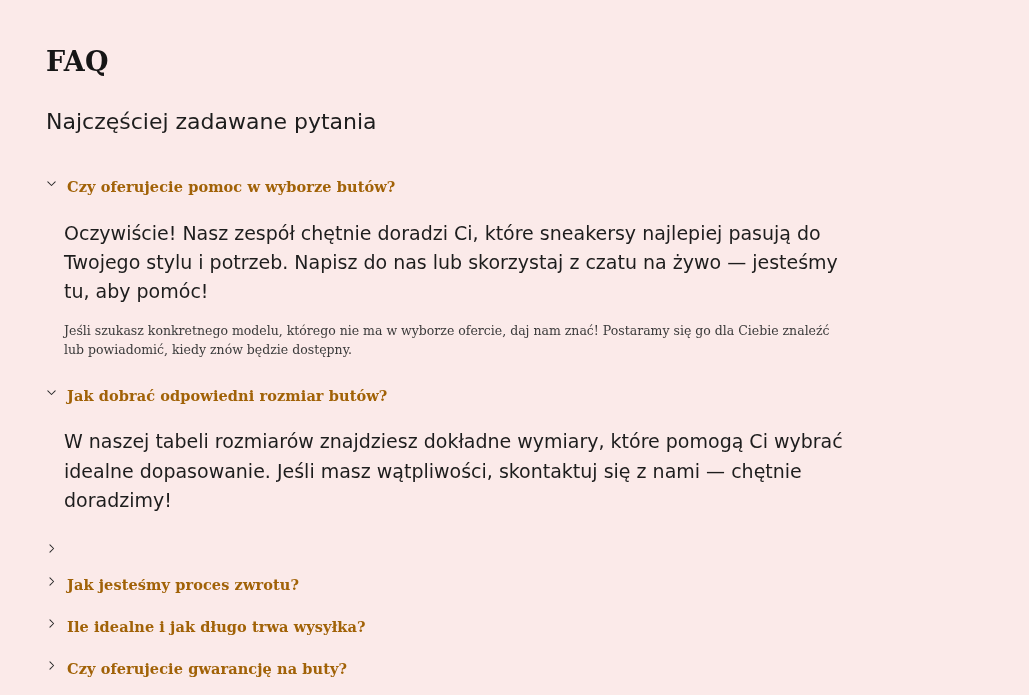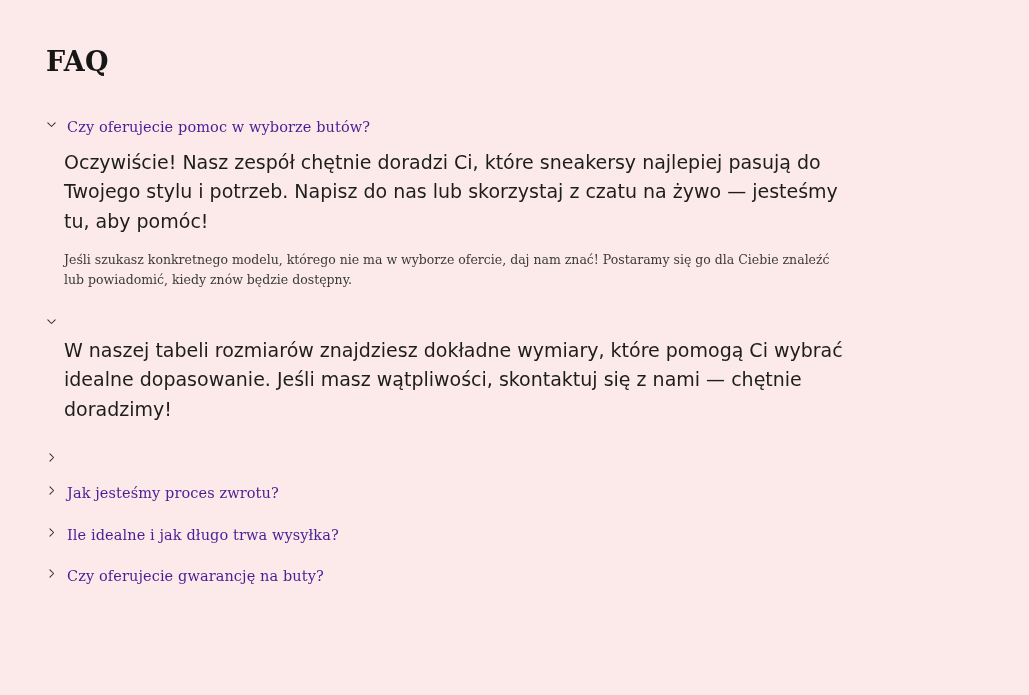--- a/index.html
+++ b/index.html
@@ -58,55 +58,56 @@
     text-align: center;
     font-size: 12px;
     line-height: 18px;
     color: #2b2b2b;
     position: relative;
     top: 1px;
   }
   .chev svg { display: block; }
   .faq-q {
     font-family: "DejaVu Serif", serif;
-    font-weight: normal;
+    font-weight: bold;
     font-size: 14.5px;
     line-height: 1.35;
-    color: #4c1d95;
+    color: #a16207;
     letter-spacing: 0.1px;
   }
   .faq-answer {
     padding: 4px 0 2px 18px;
   }
   .faq-answer p.main {
     font-family: "DejaVu Sans", sans-serif;
     font-size: 19px;
     line-height: 1.55;
     color: #1d1d1d;
-    margin: 0 0 0 0;
+    margin: 12px 0 0 0;
     max-width: 855px;
   }
   .faq-answer p.note {
     font-family: "DejaVu Serif", serif;
     font-size: 12.5px;
     line-height: 1.55;
     color: #3a3a3a;
     margin: 14px 0 0 0;
     max-width: 820px;
   }
   .spacer-sm { height: 14px; }
   .spacer-md { height: 18px; }
   .collapsed-group .faq-q-row { padding: 11px 0 11px 0; }
 </style>
 </head>
 <body style="background: rgb(251, 234, 233);">
 
 <div class="page">
 
   <h1 class="faq-title">FAQ</h1>
+  <h2 class="faq-subtitle">Najczęściej zadawane pytania</h2>
 
   <div class="faq-list">
 
     <div class="faq-item">
       <div class="faq-q-row">
         <span class="chev">
           <svg width="11" height="11" viewBox="0 0 12 12" aria-hidden="true">
             <path d="M2 4.2 L6 8.2 L10 4.2" fill="none" stroke="#2b2b2b" stroke-width="1.1" stroke-linecap="round" stroke-linejoin="round"></path>
           </svg>
         </span>
@@ -120,20 +121,21 @@
 
     <div class="spacer-md"></div>
 
     <div class="faq-item">
       <div class="faq-q-row">
         <span class="chev">
           <svg width="11" height="11" viewBox="0 0 12 12" aria-hidden="true">
             <path d="M2 4.2 L6 8.2 L10 4.2" fill="none" stroke="#2b2b2b" stroke-width="1.1" stroke-linecap="round" stroke-linejoin="round"></path>
           </svg>
         </span>
+        <span class="faq-q">Jak dobrać odpowiedni rozmiar butów?</span>
       </div>
       <div class="faq-answer">
         <p class="main">W naszej tabeli rozmiarów znajdziesz dokładne wymiary, które pomogą Ci wybrać idealne dopasowanie. Jeśli masz wątpliwości, skontaktuj się z nami — chętnie doradzimy!</p>
       </div>
     </div>
 
     <div class="spacer-sm"></div>
 
     <div class="collapsed-group">
 

